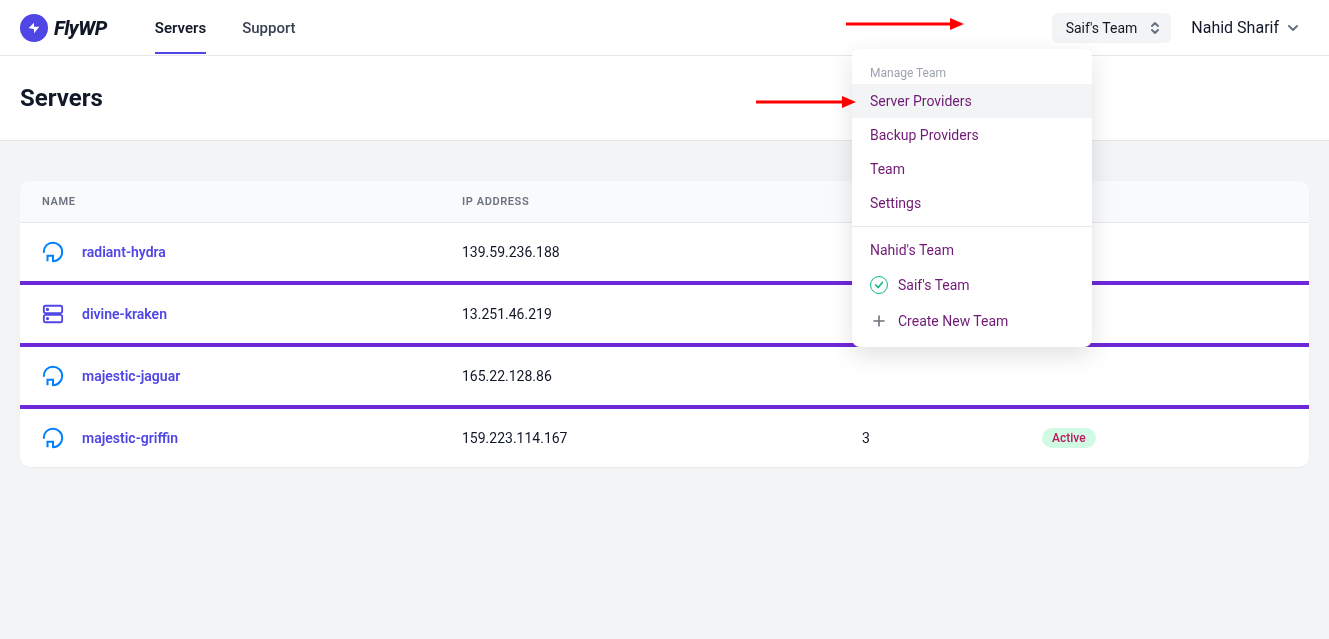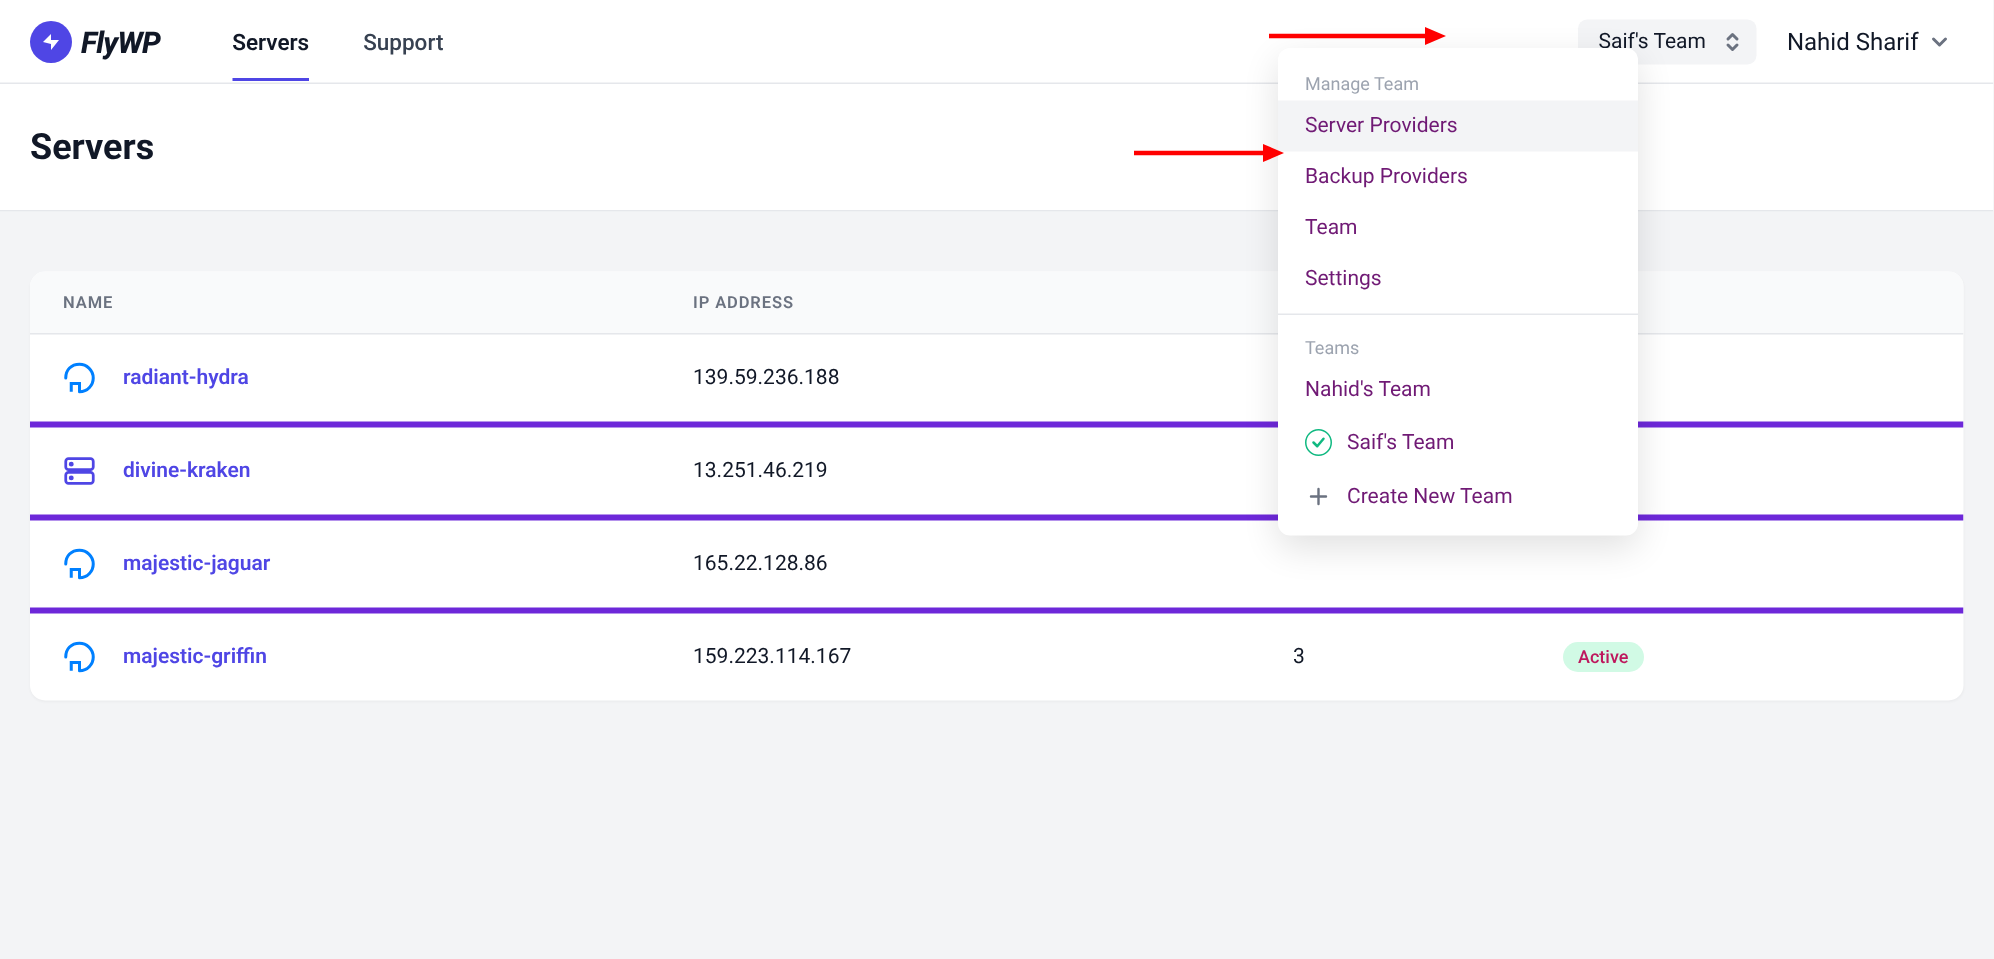--- a/index.html
+++ b/index.html
@@ -165,21 +165,21 @@
       background: #d1fae5;
       color: #be185d;
       padding: 3px 10px;
       border-radius: 999px;
       font-size: 12px;
       font-weight: 500;
       display: inline-block;
     }
     .dropdown {
       position: absolute;
-      top: 32px;
+      top: 49px;
       left: 852px;
       width: 240px;
       background: #fff;
       border-radius: 8px;
       box-shadow: 0 8px 24px rgba(0,0,0,0.12);
       padding: 8px 0;
       z-index: 100;
     }
     .dropdown-section-label {
       padding: 9px 18px 4px 18px;
@@ -343,21 +343,20 @@
   </div>
 </div>
 
 <div class="dropdown">
   <div class="dropdown-section-label">Manage Team</div>
   <div class="dropdown-item highlighted">Server Providers</div>
   <div class="dropdown-item">Backup Providers</div>
   <div class="dropdown-item">Team</div>
   <div class="dropdown-item">Settings</div>
   <div class="dropdown-divider"></div>
-  <div class="dropdown-section-label">Teams</div>
   <div class="dropdown-item">Nahid's Team</div>
   <div class="dropdown-item">
     <span class="check-icon-wrap">
       <svg width="10" height="10" viewBox="0 0 12 12" fill="none" stroke="#10b981" stroke-width="2" stroke-linecap="round" stroke-linejoin="round">
           <path d="M2 6 L5 9 L10 3"></path>
         </svg>
     </span>
     <span>Saif's Team</span>
   </div>
   <div class="dropdown-item">

